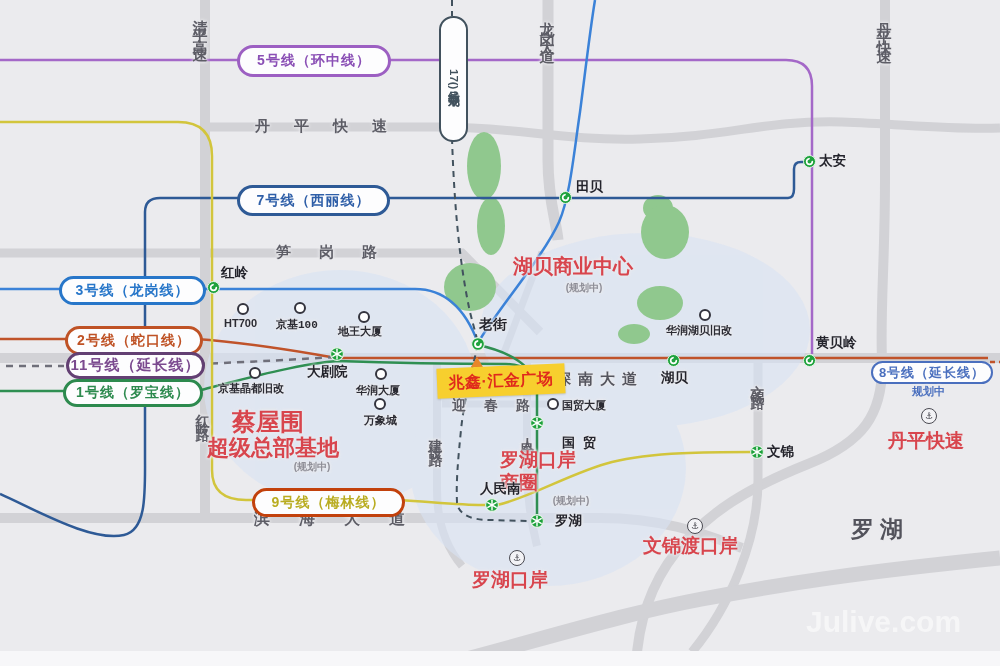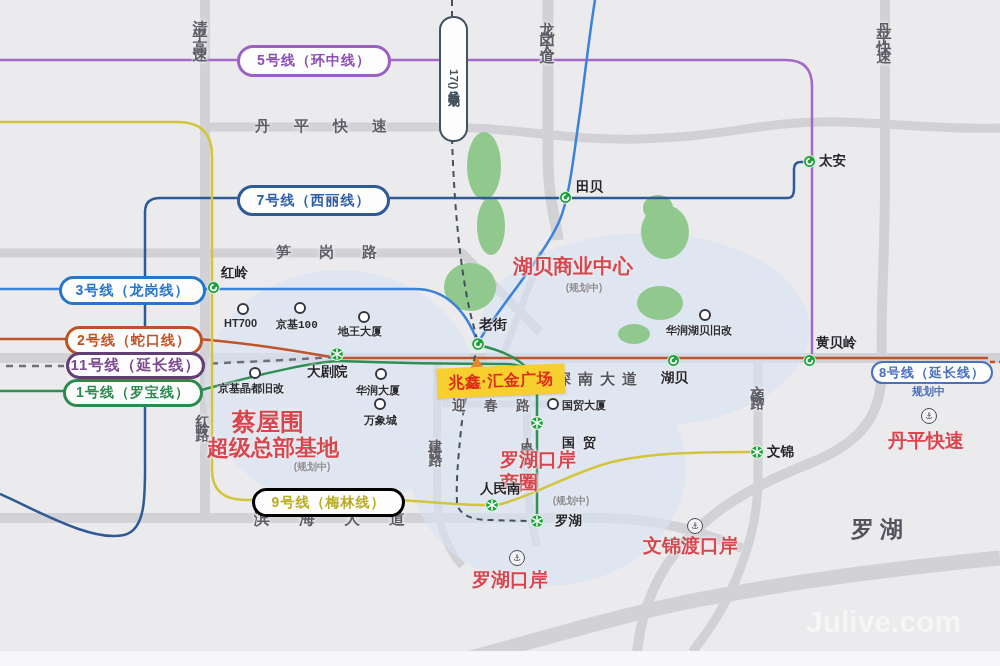--- a/index.html
+++ b/index.html
@@ -21,21 +21,21 @@
   .area-note{color:#8e8e97;font-size:10px;z-index:6;text-align:center;font-weight:bold;}
   .pill{position:absolute;background:#fdfdfe;border-radius:999px;z-index:9;
         display:flex;align-items:center;justify-content:center;
         font-weight:bold;font-size:14px;letter-spacing:1px;}
   .p5 {border:3px solid #9c5fc2;color:#8a4fb5;}
   .p7 {border:3px solid #2e5a96;color:#2f5fa8;}
   .p3 {border:3px solid #2776c9;color:#2776c9;}
   .p2 {border:3px solid #bf5225;color:#bf5225;}
   .p11{border:3px solid #634073;color:#7b4a8f;font-size:15px;}
   .p1 {border:3px solid #2d8a4e;color:#2d8a4e;}
-  .p9 {border:3px solid #000000;color:#b9ac21;}
+  .p9 {border:3px solid #c2410c;color:#b9ac21;}
   .p8 {border:2px solid #4a6fbe;color:#4a6fbe;font-size:13px;}
   .p17{border:2.5px solid #42525e;color:#42525e;border-radius:14px;
        font-size:11.5px;line-height:13px;letter-spacing:0;
        writing-mode:vertical-rl;text-orientation:mixed;padding:4px 0;}
   .port{position:absolute;width:14px;height:14px;border-radius:50%;z-index:7;
         background:#f3f3f6;border:1.6px solid #4a4a52;color:#4a4a52;
         font-size:9px;line-height:14px;text-align:center;font-weight:bold;}
   .hl-box{position:absolute;left:437px;top:366px;width:128px;height:30px;z-index:10;
           background:#f7cf2e;transform:rotate(-2.5deg);
           display:flex;align-items:center;justify-content:center;

